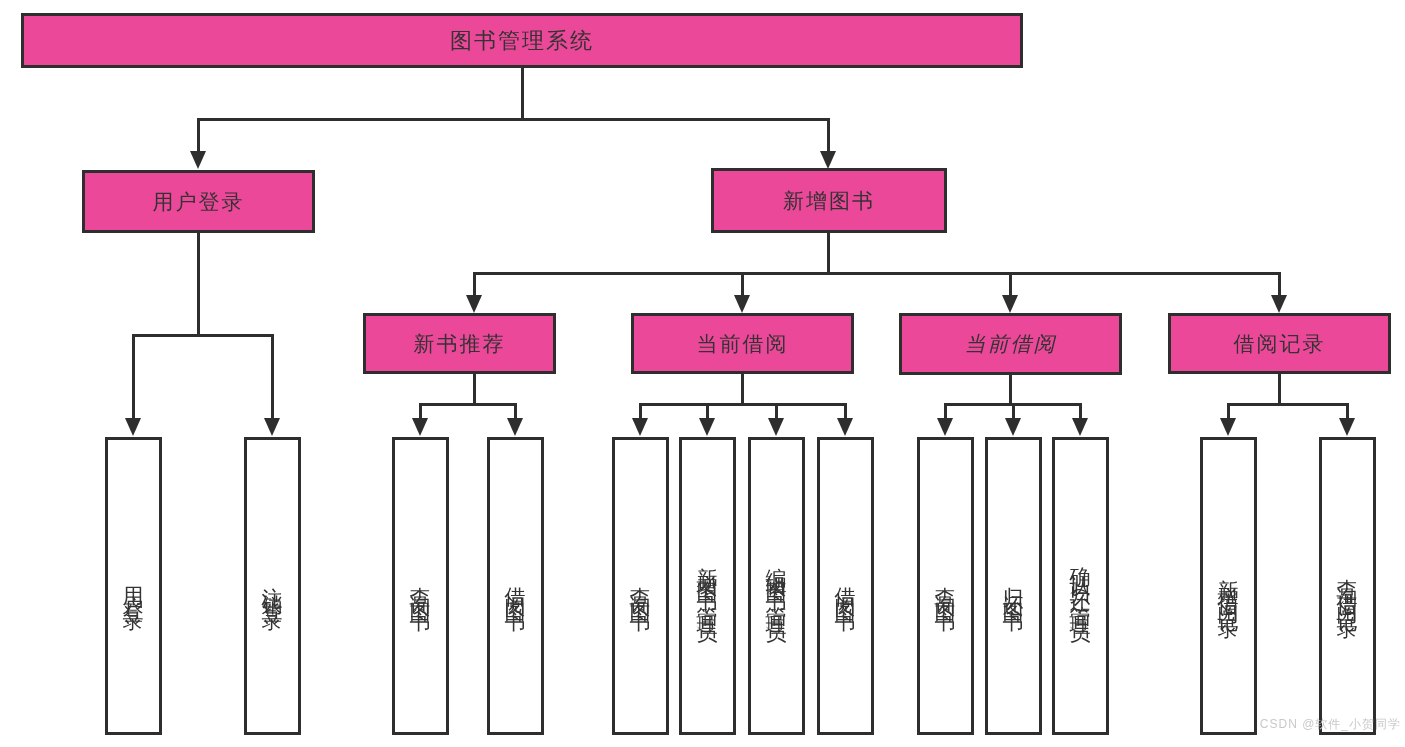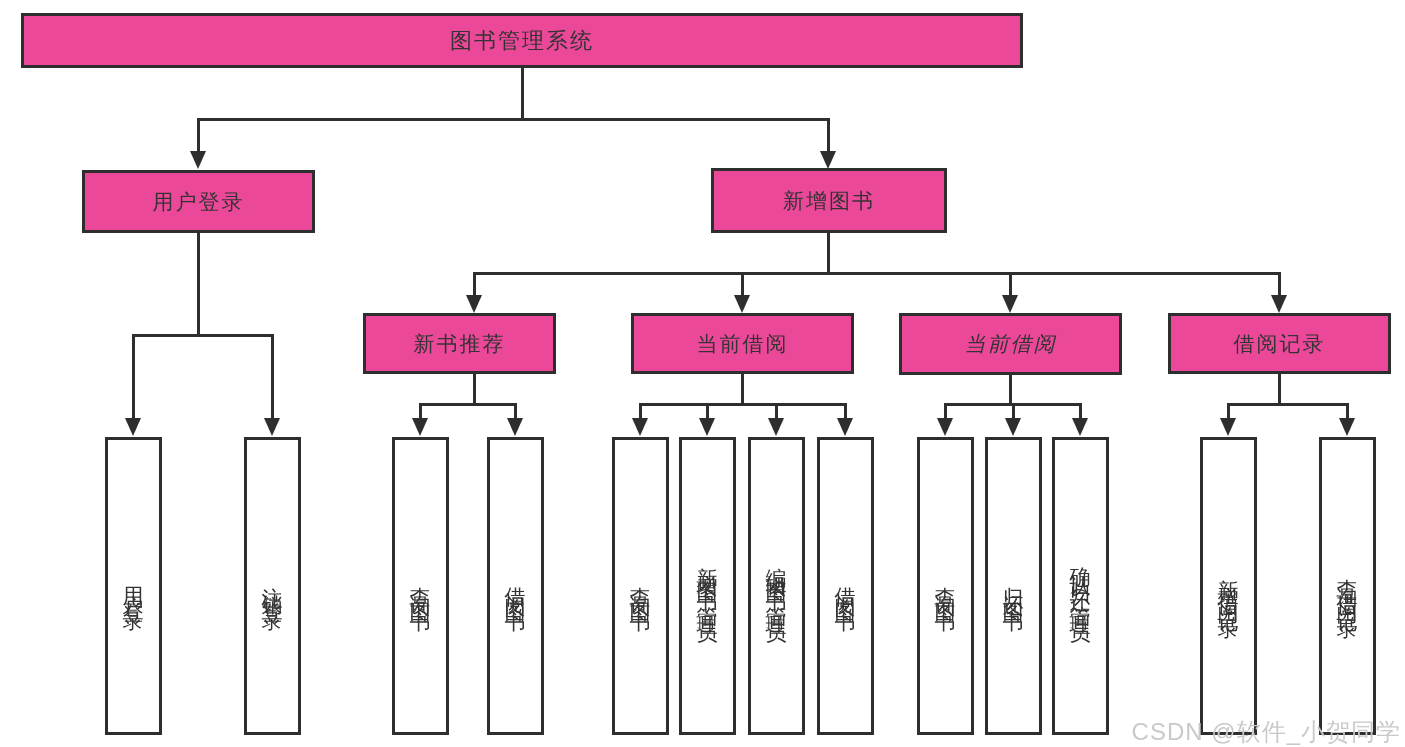--- a/index.html
+++ b/index.html
@@ -21,21 +21,21 @@
     writing-mode:vertical-rl; text-orientation:mixed;
     font-size:21px; letter-spacing:8px; line-height:1; white-space:nowrap;
   }
   .line { position:absolute; background:#2e2e2e; z-index:1; }
   .arrow {
     position:absolute; width:0; height:0; z-index:1;
     border-left:8px solid transparent; border-right:8px solid transparent;
     border-top:18px solid #2e2e2e;
   }
   .watermark {
-    position:absolute; right:4px; top:716px; font-size:24px;
+    position:absolute; right:4px; top:716px; font-size:12px;
     color:#c9c9c9; letter-spacing:1px; z-index:3; white-space:nowrap;
   }
 </style>
 </head>
 <body>
 
 <div class="canvas">
 
   <div class="hbox" style="left:21px;top:13px;width:1002px;height:55px;font-size:22px;">
     <span>图书管理系统</span>

